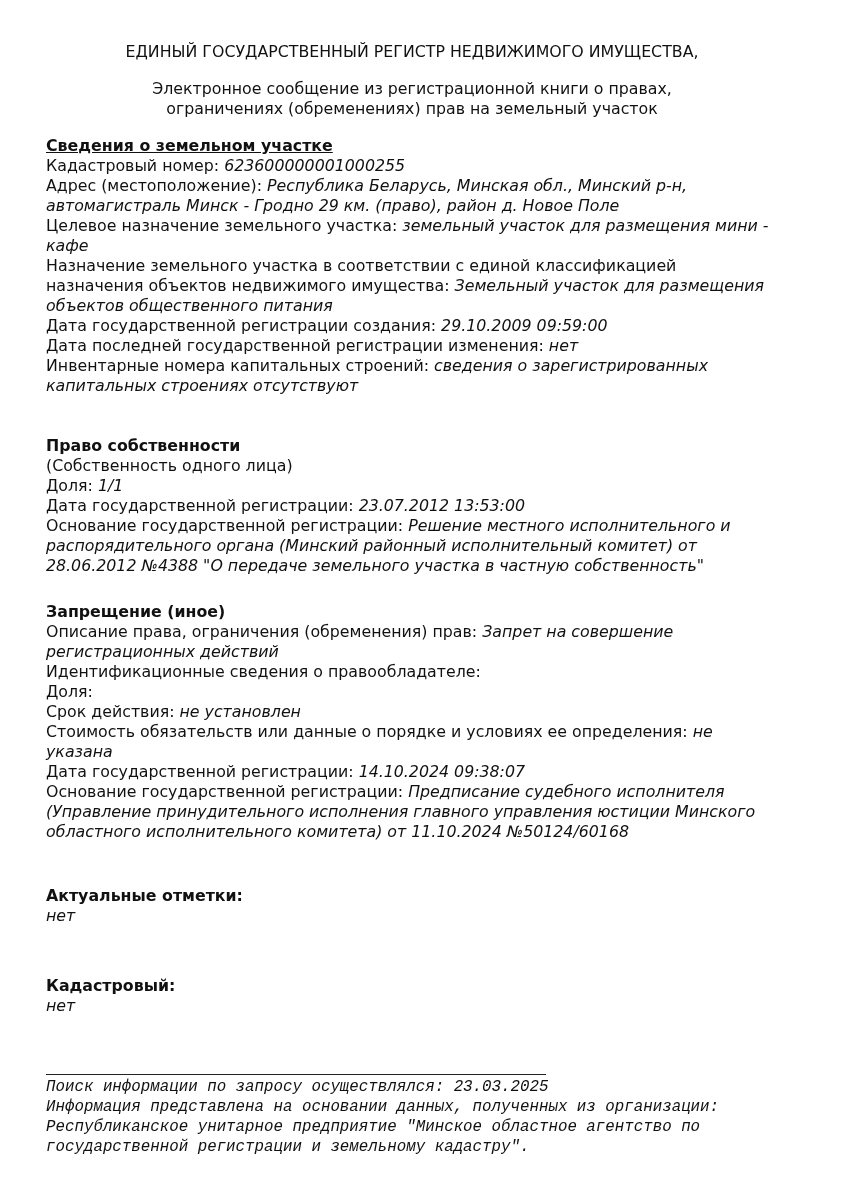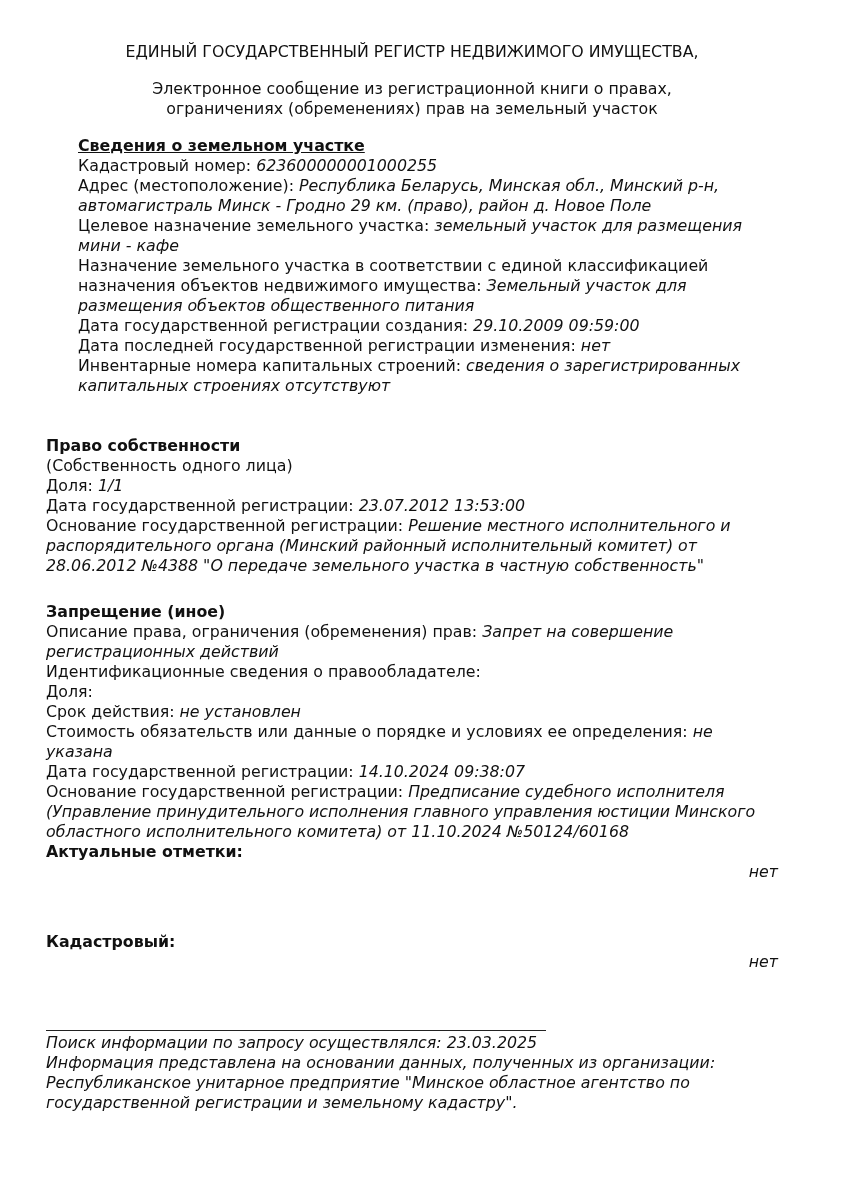--- a/index.html
+++ b/index.html
@@ -27,36 +27,36 @@
   .title-block div { white-space: nowrap; }
   .subtitle-block { margin-top: 17px; }
   p.line {
     margin: 0;
     padding: 0;
   }
   .heading {
     font-weight: bold;
   }
   .heading.underlined { text-decoration: underline; }
-  .val { font-style: italic; text-align: right; }
+  .val { font-style: italic; }
   .lbl { font-style: normal; }
   .justified { text-align: justify; }
-  .section-land { margin-top: 17px; margin-left: 32px; }
+  .section-land { margin-top: 17px; }
   .section-ownership { margin-top: 40px; }
   .section-prohibition { margin-top: 26px; }
-  .section-marks { }
+  .section-marks { margin-top: 44px; }
   .section-notes { margin-top: 50px; }
   .rule {
     margin-top: 58px;
     width: 500px;
     border-top: 1.5px solid #222222;
     height: 0;
   }
   .footer { margin-top: 2px; }
-  .footer p.line { font-style: italic; }
+  .footer p.line { font-style: italic; font-family: Liberation Mono, monospace; }
 </style>
 </head>
 <body>
 
 <div class="page">
 
   <div class="title-block center">
     <div>ЕДИНЫЙ ГОСУДАРСТВЕННЫЙ РЕГИСТР НЕДВИЖИМОГО ИМУЩЕСТВА,</div>
   </div>
 

